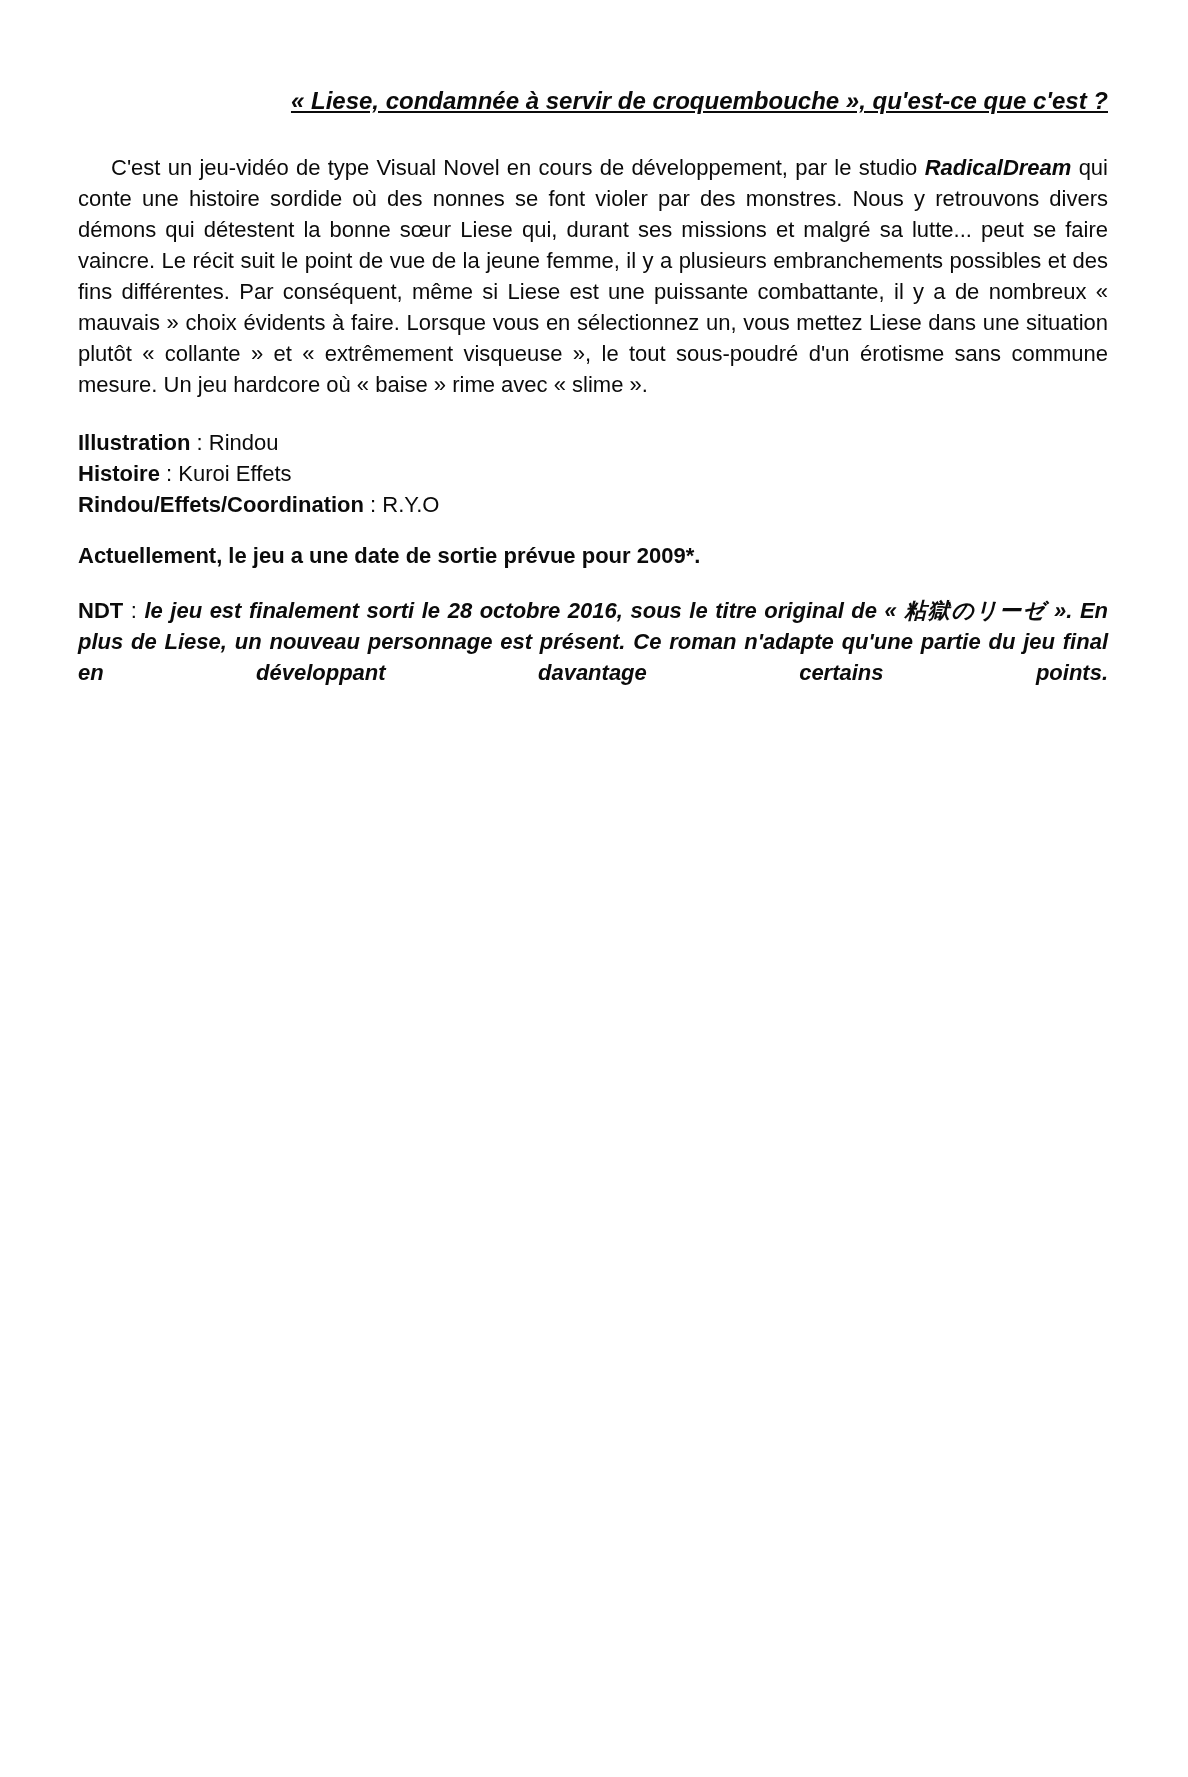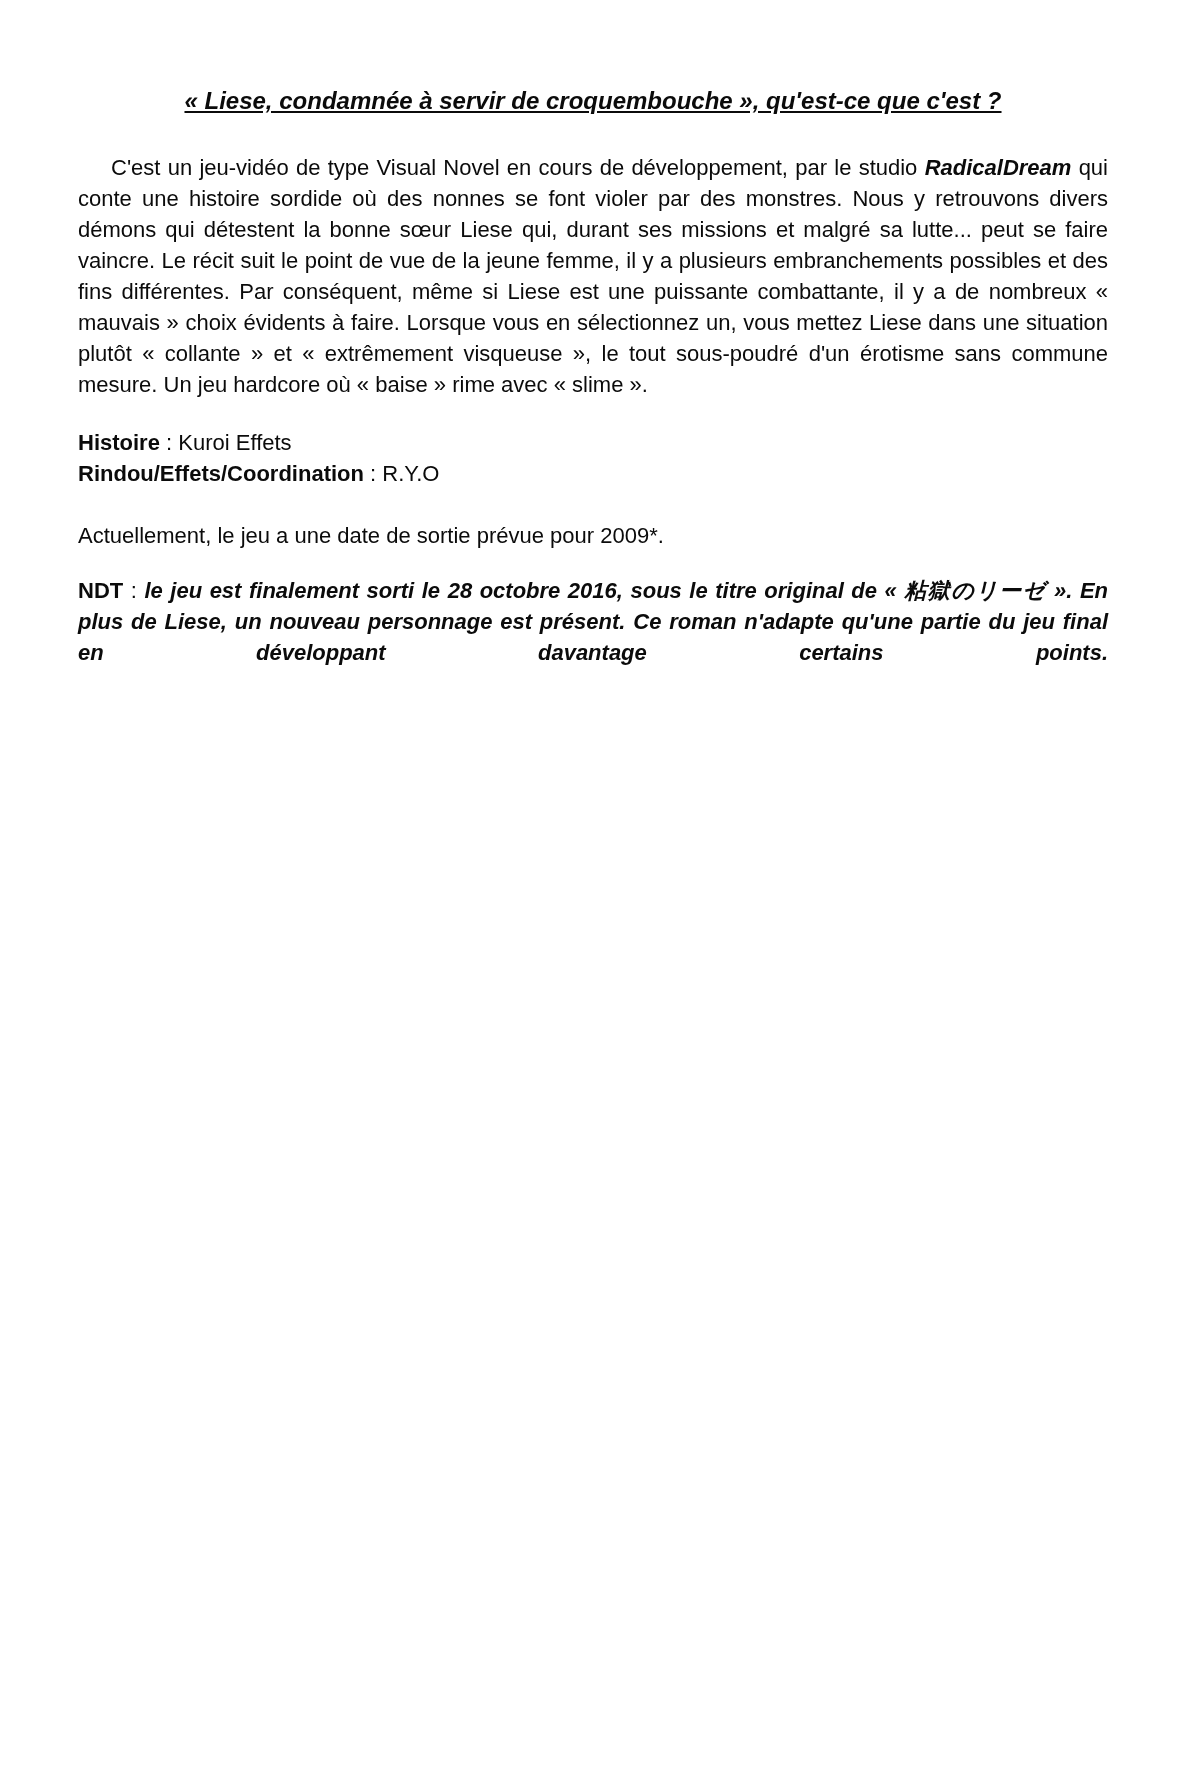--- a/index.html
+++ b/index.html
@@ -16,37 +16,37 @@
     box-sizing: border-box;
     padding: 84px 80px 0 78px;
     font-family: "Liberation Sans", "DejaVu Sans", sans-serif;
     font-size: 22px;
     line-height: 31px;
     color: #0b0b0b;
     overflow: hidden;
   }
   .doc-title {
     margin: 0 0 34px 0;
-    text-align: center;
+    text-align: right;
     font-size: 24px;
     line-height: 34px;
     font-weight: bold;
     font-style: italic;
     text-decoration: underline;
   }
   .intro {
     margin: 0 0 27px 0;
     text-align: justify;
     text-indent: 33px;
   }
   .italic { font-style: italic; font-weight: bold; }
   .bold   { font-weight: bold; }
   .credits { margin: 0; }
   .credit-line { white-space: nowrap; }
-  .release { margin-top: 31px; }
+  .release { margin-top: 20px; font-weight: bold; }
   .release-line { white-space: nowrap; }
   .url-line {
     font-style: italic;
     white-space: nowrap;
   }
   .ndt {
     margin: 24px 0 0 0;
     text-align: justify;
     text-align-last: justify;
   }
@@ -57,20 +57,23 @@
 <div class="page">
 
   <h1 class="doc-title">« Liese, condamnée à servir de croquembouche », qu'est-ce que c'est ?</h1>
 
   <p class="intro">
     <span>C'est un jeu-vidéo de type Visual Novel en cours de développement, par le studio </span><span class="italic">RadicalDream</span><span> qui conte une histoire sordide où des nonnes se font violer par des monstres. Nous y retrouvons divers démons qui détestent la bonne sœur Liese qui, durant ses missions et malgré sa lutte... peut se faire vaincre. Le récit suit le point de vue de la jeune femme, il y a plusieurs embranchements possibles et des fins différentes. Par conséquent, même si Liese est une puissante combattante, il y a de nombreux « mauvais » choix évidents à faire. Lorsque vous en sélectionnez un, vous mettez Liese dans une situation plutôt « collante » et « extrêmement visqueuse », le tout sous-poudré d'un érotisme sans commune mesure. Un jeu hardcore où « baise » rime avec « slime ».</span>
   </p>
 
   <div class="credits">
     <div class="credit-line">
+      <span class="bold">Illustration</span><span> : </span><span>Rindou</span>
+    </div>
+    <div class="credit-line">
       <span class="bold">Histoire</span><span> : </span><span>Kuroi Effets</span>
     </div>
     <div class="credit-line">
       <span class="bold">Rindou/Effets/Coordination</span><span> : </span><span>R.Y.O</span>
     </div>
   </div>
 
   <div class="release">
     <div class="release-line">Actuellement, le jeu a une date de sortie prévue pour 2009*.</div>
   </div>

